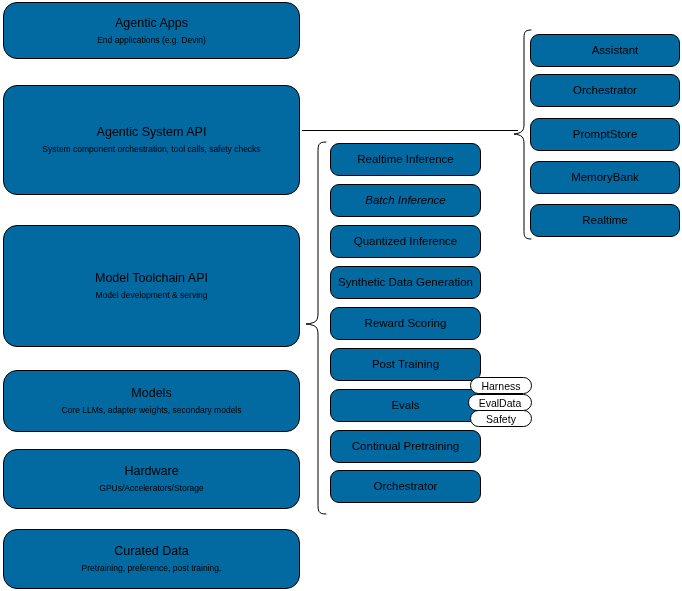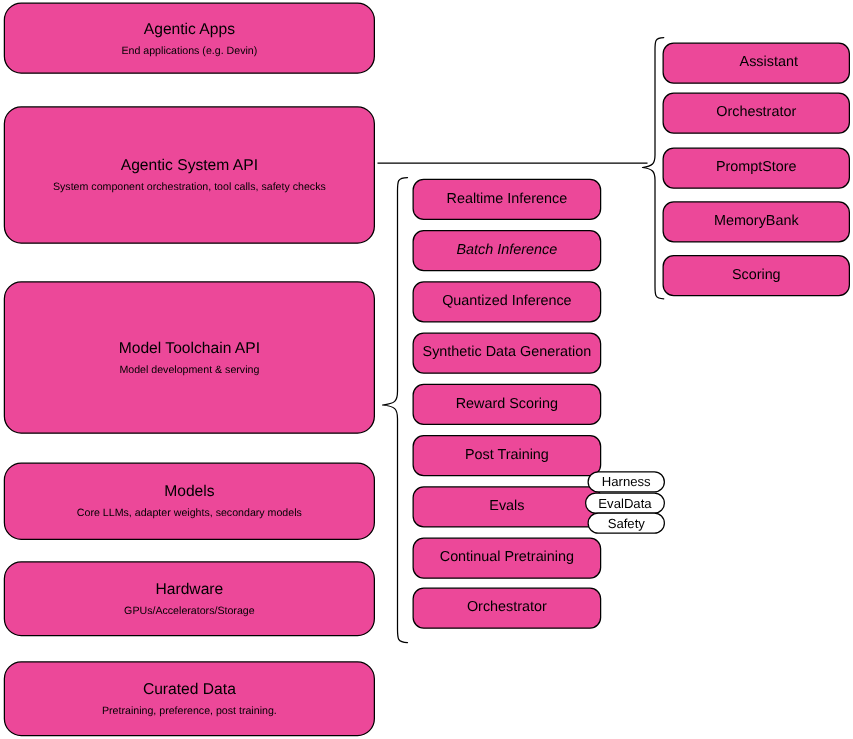--- a/index.html
+++ b/index.html
@@ -19,21 +19,21 @@
     background: #ffffff;
     overflow: hidden;
   }
 
   
   .box {
     position: absolute;
     box-sizing: border-box;
     border: 1px solid #000000;
     border-radius: 12px;
-    background: #ec4899;
+    background: #0369a1;
     display: flex;
     flex-direction: column;
     align-items: center;
     justify-content: center;
     text-align: center;
     line-height: 1.25;
   }
 
   
   .layer-box { border-radius: 14px; }
@@ -193,16 +193,16 @@
   <div class="box item-box" style="left:530px; top:74px; width:150px; height:33px;">
     <div class="item-label">Orchestrator</div>
   </div>
   <div class="box item-box" style="left:530px; top:118px; width:150px; height:33px;">
     <div class="item-label">PromptStore</div>
   </div>
   <div class="box item-box" style="left:530px; top:161px; width:150px; height:33px;">
     <div class="item-label">MemoryBank</div>
   </div>
   <div class="box item-box" style="left:530px; top:204px; width:150px; height:33px;">
-    <div class="item-label">Scoring</div>
+    <div class="item-label">Realtime</div>
   </div>
 
 </div>
 
 </body></html>

